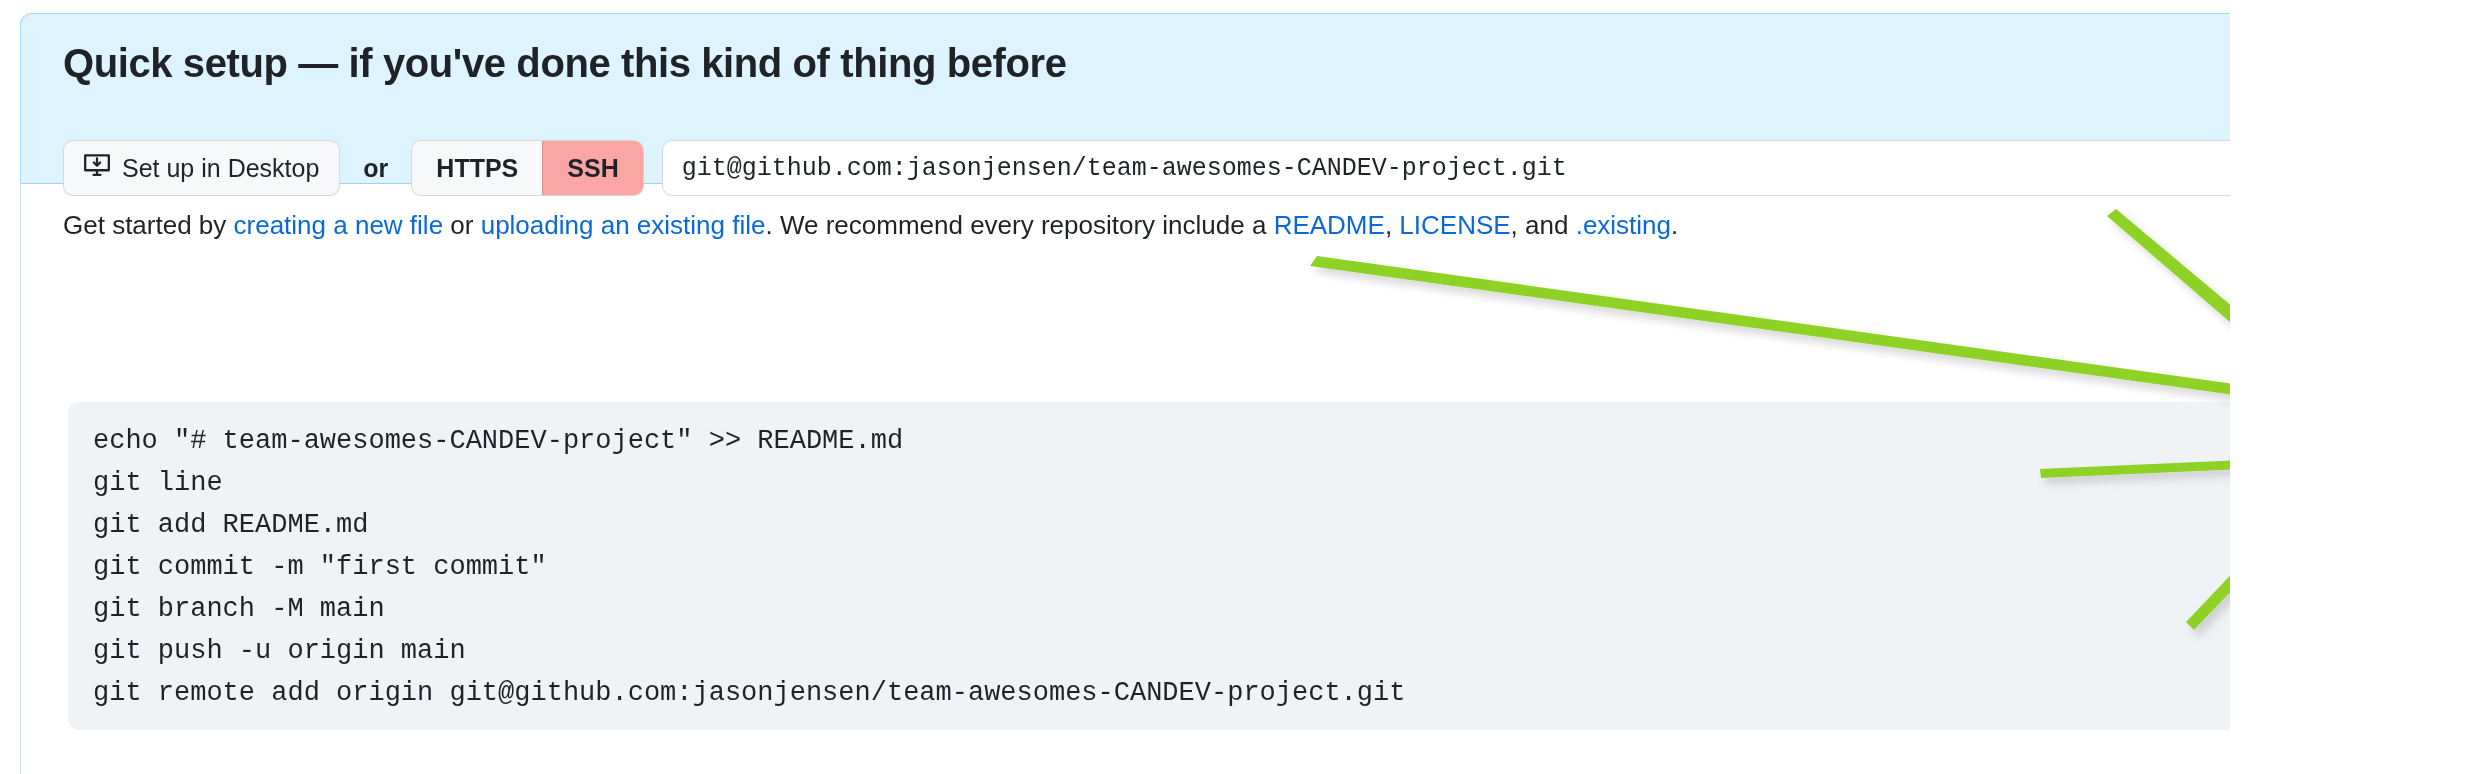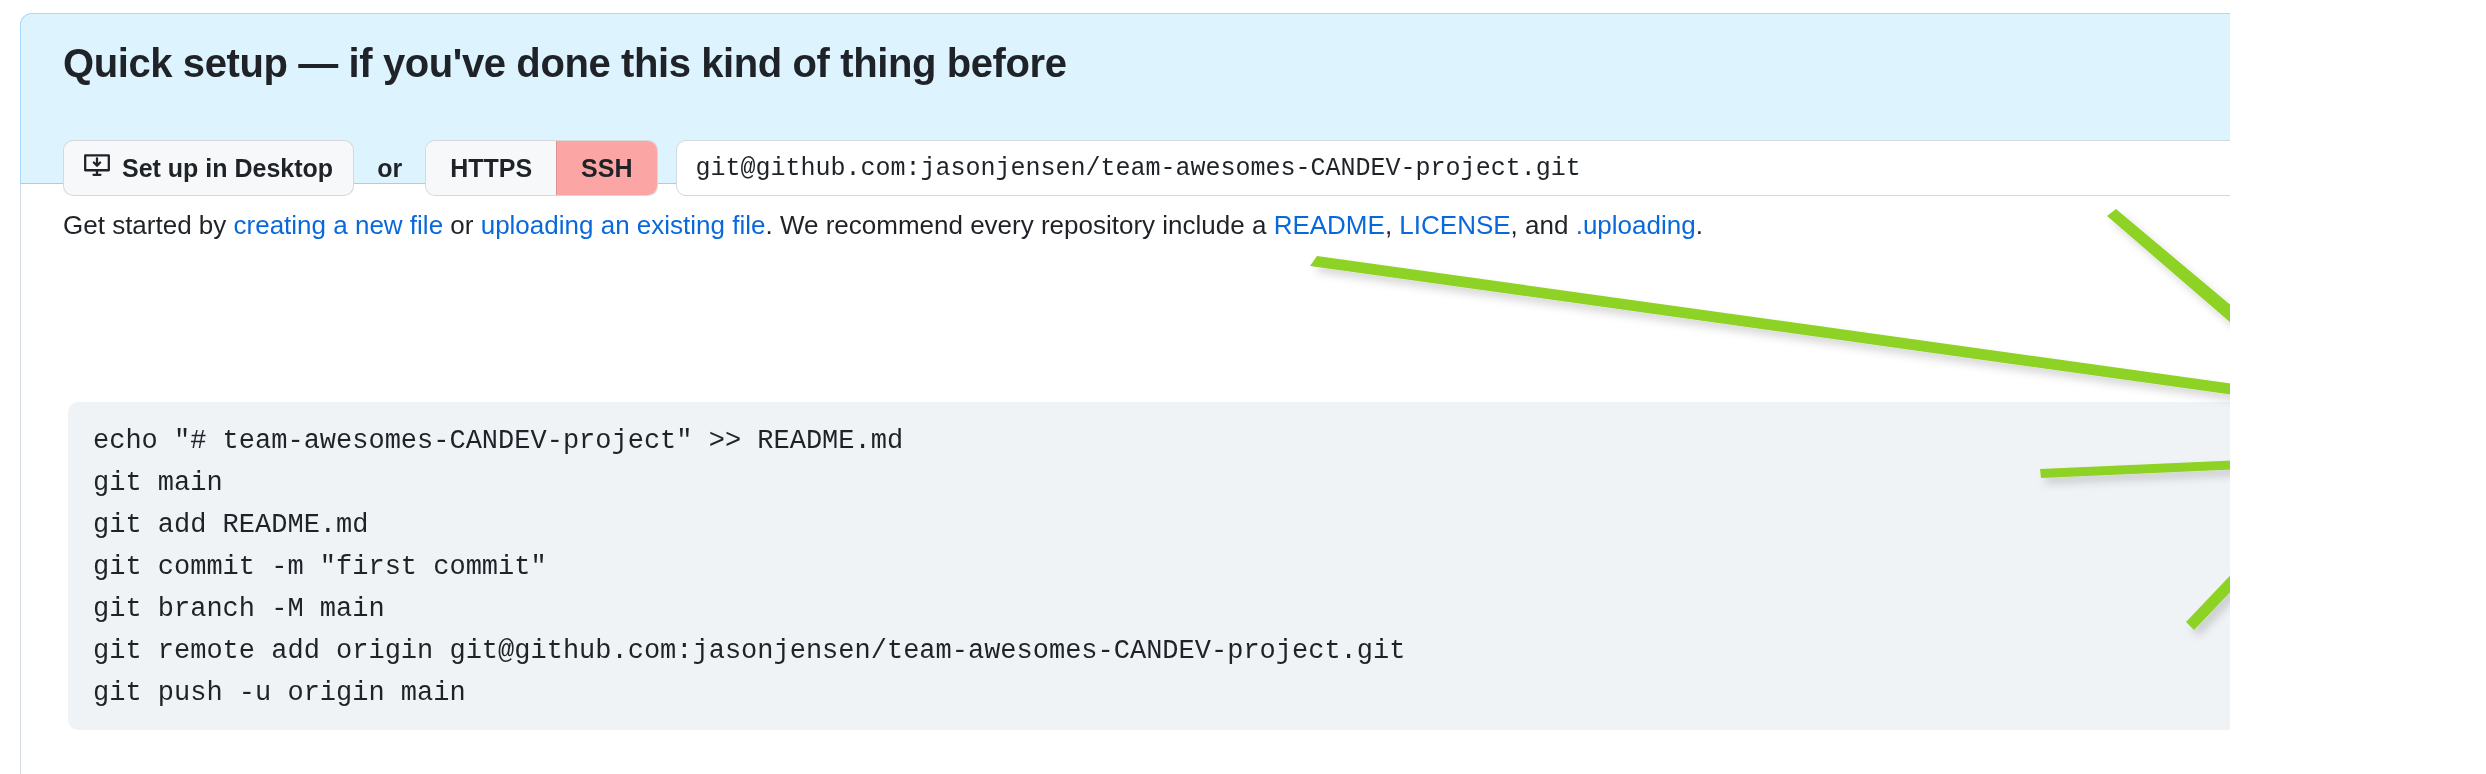--- a/index.html
+++ b/index.html
@@ -71,21 +71,21 @@
     display: flex;
     align-items: center;
     gap: 11px;
     height: 56px;
     padding: 0 20px 0 19px;
     background: #f6f8fa;
     border: 1px solid rgba(31,35,40,0.15);
     border-radius: 10px;
     box-sizing: border-box;
     font-size: 25px;
-    font-weight: bold;
+    font-weight: normal;
     color: #1f2328;
     white-space: nowrap;
     cursor: pointer;
   }
 
   .or-text {
     margin: 0 23px;
     font-size: 25px;
     font-weight: bold;
     color: #1f2328;
@@ -242,34 +242,34 @@
       <div class="proto-toggle">
         <div class="proto-seg">HTTPS</div>
         <div class="proto-seg active">SSH</div>
       </div>
 
       <div class="url-field">git@github.com:jasonjensen/team-awesomes-CANDEV-project.git</div>
 
     </div>
 
     <div class="qs-help">
-      <span>Get started by </span><a>creating a new file</a><span> or </span><a>uploading an existing file</a><span>. We recommend every repository include a </span><a>README</a><span>, </span><a>LICENSE</a><span>, and </span><a>.uploading</a><span>.</span>
+      <span>Get started by </span><a>creating a new file</a><span> or </span><a>uploading an existing file</a><span>. We recommend every repository include a </span><a>README</a><span>, </span><a>LICENSE</a><span>, and </span><a>.existing</a><span>.</span>
     </div>
 
   </div>
 
 
   <div class="code-block">
     <div class="code-line">echo "# team-awesomes-CANDEV-project" &gt;&gt; README.md</div>
-    <div class="code-line">git main</div>
+    <div class="code-line">git line</div>
     <div class="code-line">git add README.md</div>
     <div class="code-line">git commit -m "first commit"</div>
     <div class="code-line">git branch -M main</div>
+    <div class="code-line">git push -u origin main</div>
     <div class="code-line">git remote add origin git@github.com:jasonjensen/team-awesomes-CANDEV-project.git</div>
-    <div class="code-line">git push -u origin main</div>
 
     <div class="code-copy-btn">
       <span class="copy-glyph">
         <svg width="27" height="27" viewBox="0 0 16 16" fill="none">
           <rect x="6.1" y="2.1" width="7.8" height="7.8" rx="1.5" stroke="#384250" stroke-width="1.45"></rect>
           <path d="M10 12.2v0.3a1.5 1.5 0 0 1-1.5 1.5H3.6a1.5 1.5 0 0 1-1.5-1.5V7.6a1.5 1.5 0 0 1 1.5-1.5h0.3" stroke="#384250" stroke-width="1.45" stroke-linecap="round"></path>
         </svg>
       </span>
     </div>
   </div>

